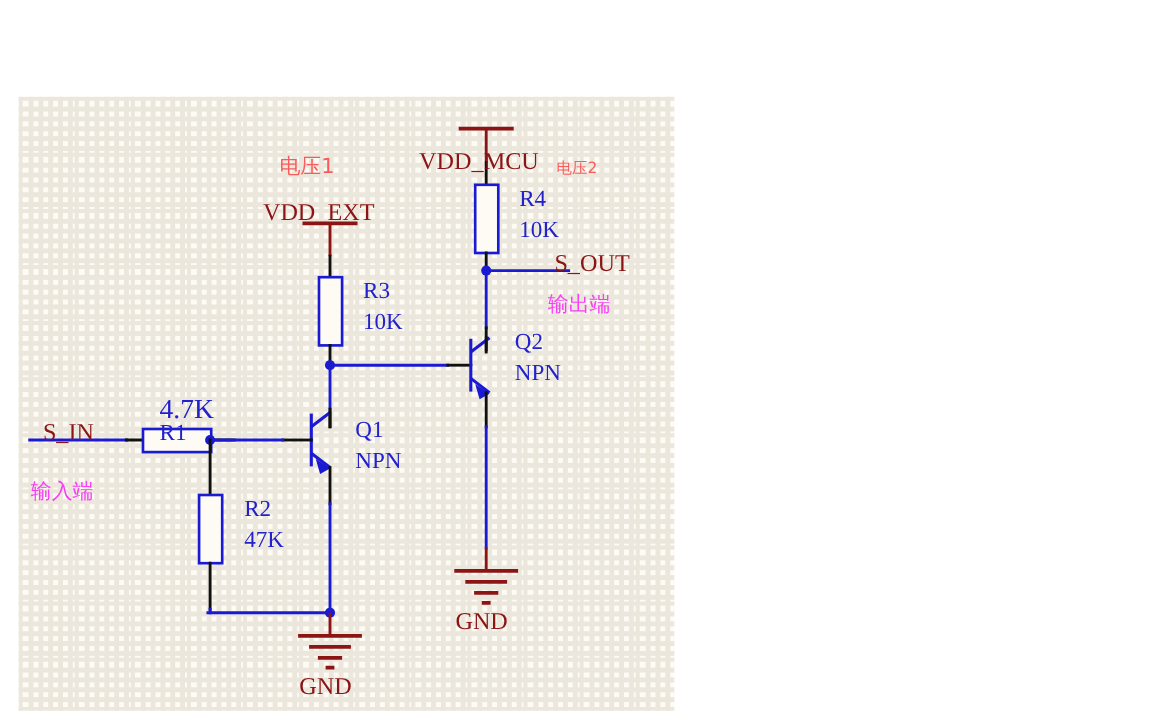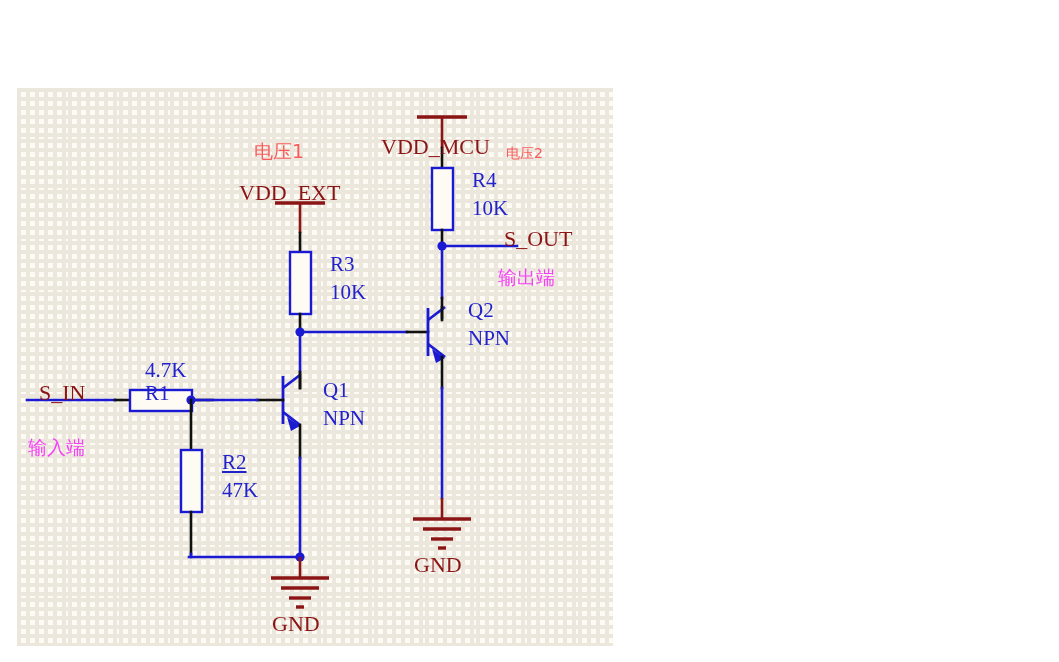--- a/index.html
+++ b/index.html
@@ -213,24 +213,24 @@
     <div class="lbl lbl-serif c-net" style="left:364px; top:8px; font-size:22px;margin-top:40px;">VDD_MCU</div>
 
     <div class="lbl lbl-serif c-net" style="left:22px; top:294px; font-size:22px;text-align:right;">S_IN</div>
 
     <div class="lbl lbl-serif c-net" style="left:487px; top:140px; font-size:22px;">S_OUT</div>
 
     <div class="lbl lbl-serif c-net" style="left:255px; top:525px; font-size:22px;">GND</div>
 
     <div class="lbl lbl-serif c-net" style="left:397px; top:466px; font-size:22px;">GND</div>
 
-    <div class="lbl lbl-serif c-des" style="left:112px; top:272px; font-size:21px;">4.7K</div>
+    <div class="lbl lbl-serif c-des" style="left:112px; top:272px; font-size:25px;">4.7K</div>
     <div class="lbl lbl-serif c-des" style="left:112px; top:295px; font-size:21px;">R1</div>
 
-    <div class="lbl lbl-serif c-des" style="left:189px; top:364px; font-size:21px;text-decoration:underline;">R2</div>
+    <div class="lbl lbl-serif c-des" style="left:189px; top:364px; font-size:21px;">R2</div>
     <div class="lbl lbl-serif c-des" style="left:189px; top:392px; font-size:21px;">47K</div>
 
     <div class="lbl lbl-serif c-des" style="left:297px; top:166px; font-size:21px;">R3</div>
     <div class="lbl lbl-serif c-des" style="left:297px; top:194px; font-size:21px;">10K</div>
 
     <div class="lbl lbl-serif c-des" style="left:439px; top:82px; font-size:21px;">R4</div>
     <div class="lbl lbl-serif c-des" style="left:439px; top:110px; font-size:21px;">10K</div>
 
     <div class="lbl lbl-serif c-des" style="left:290px; top:292px; font-size:21px;">Q1</div>
     <div class="lbl lbl-serif c-des" style="left:290px; top:320px; font-size:21px;">NPN</div>

